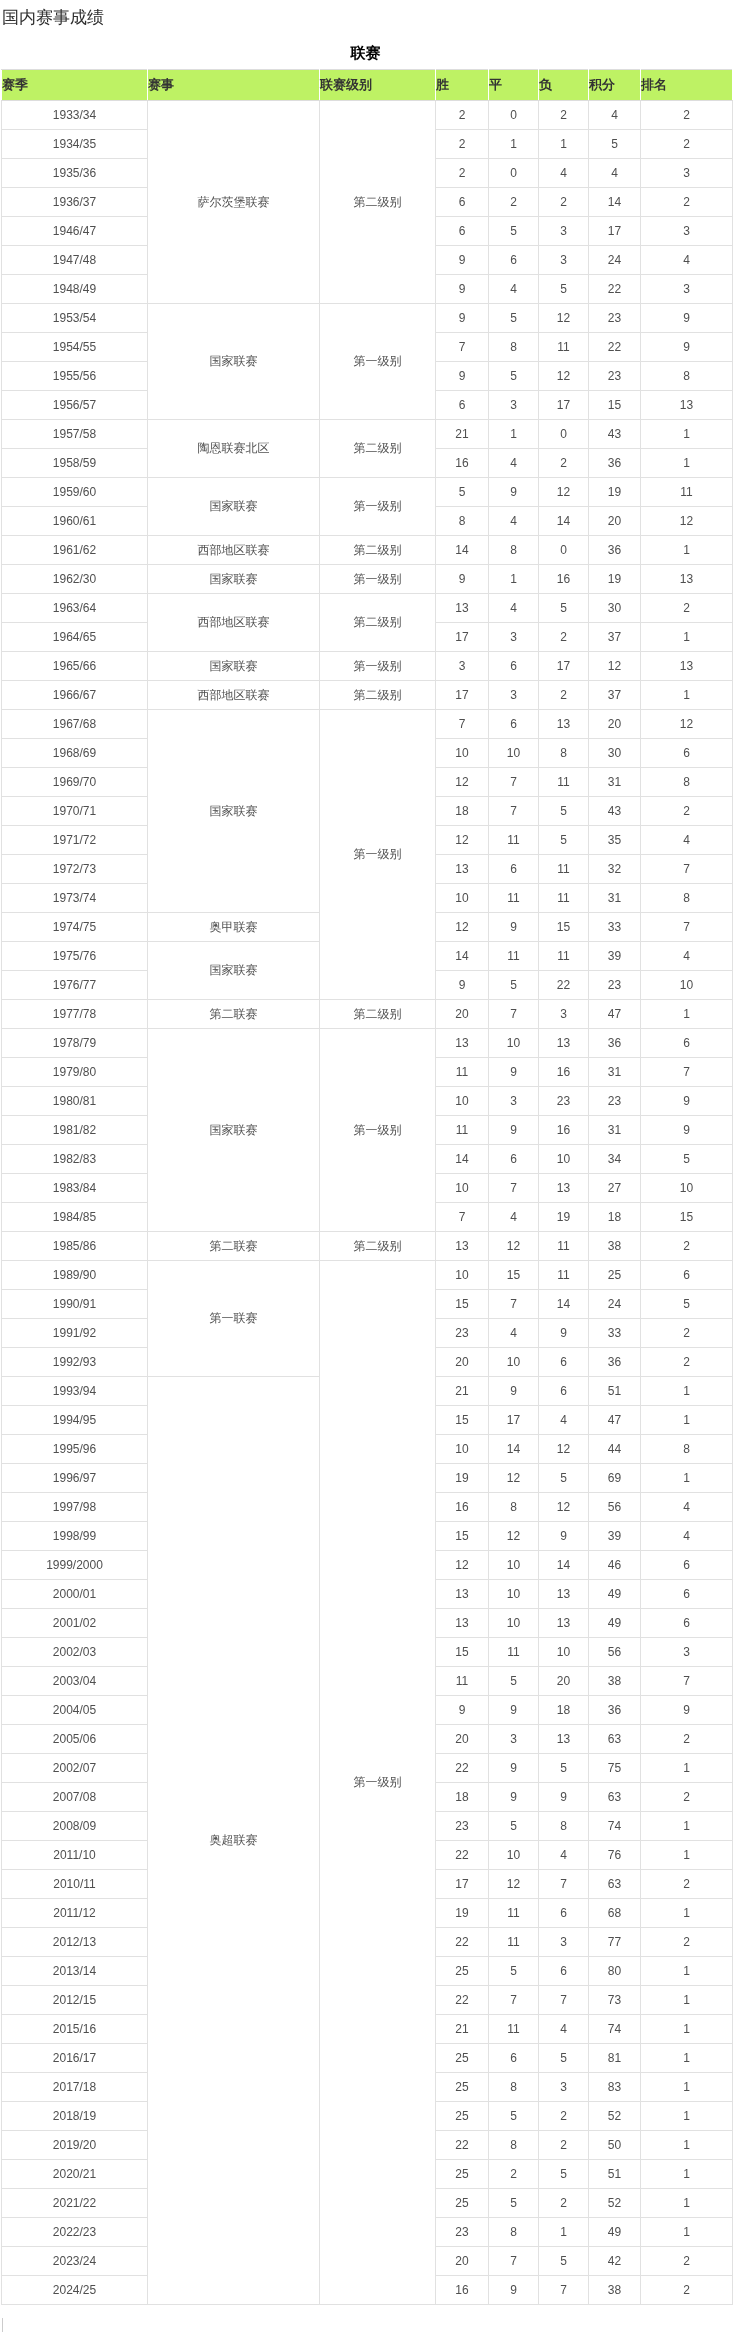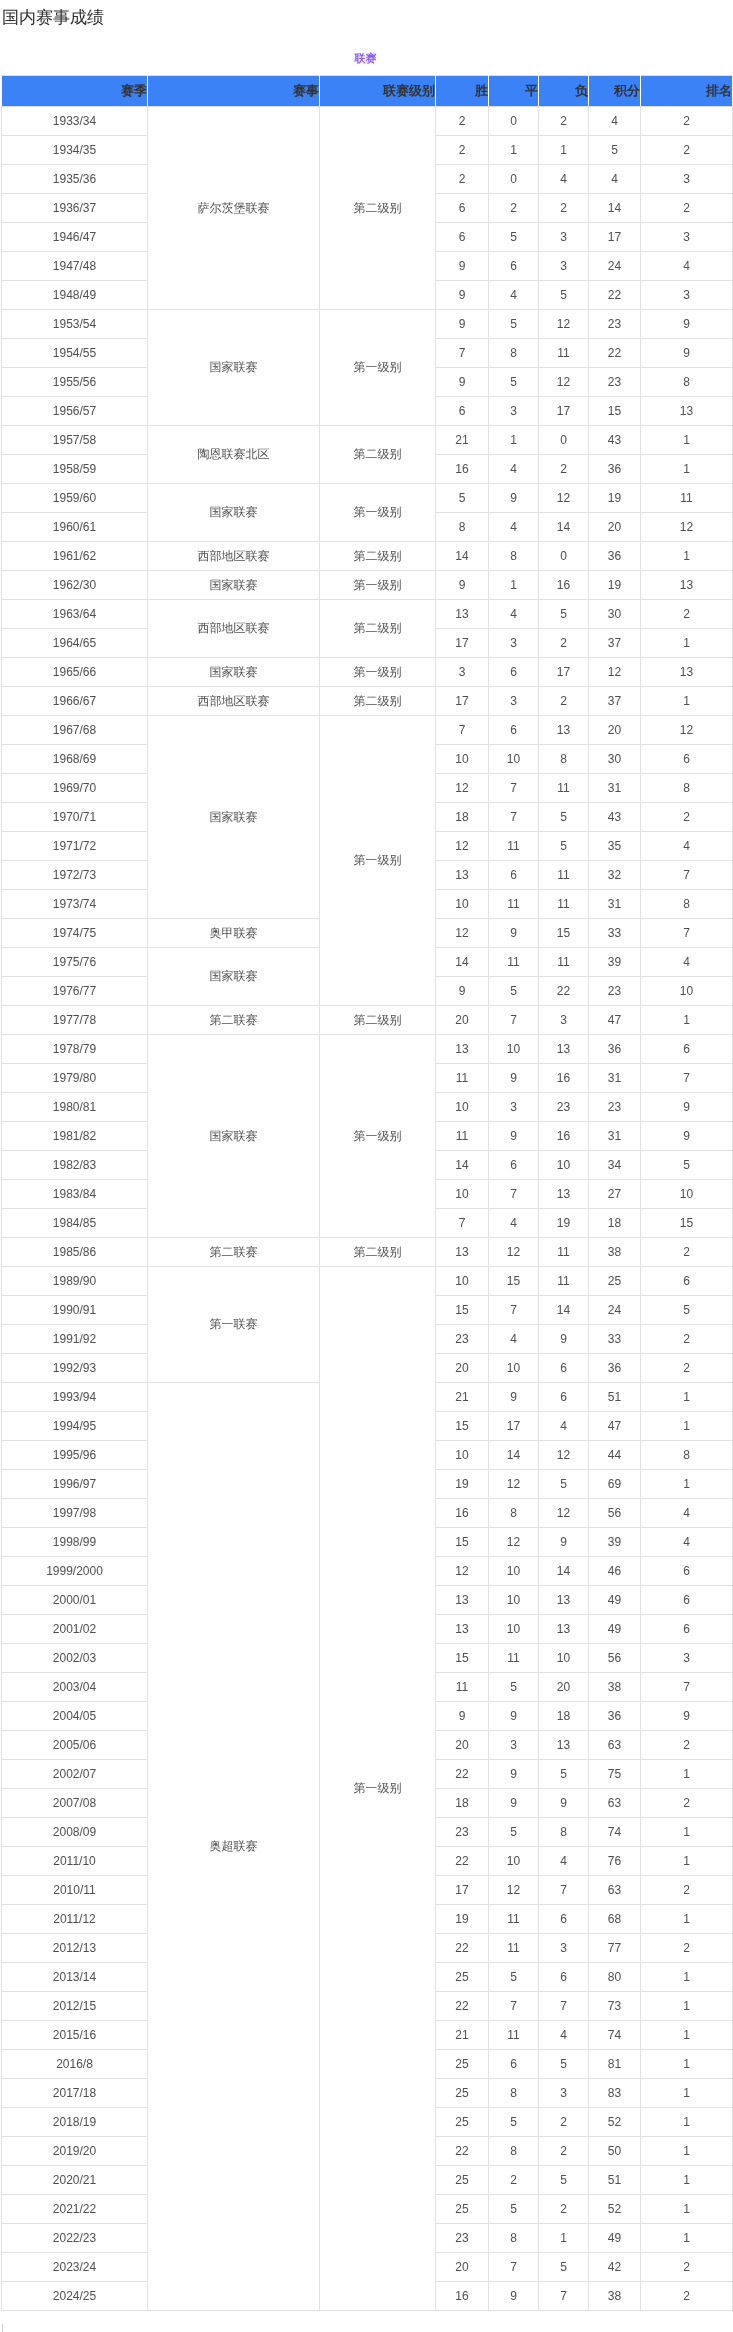--- a/index.html
+++ b/index.html
@@ -11,41 +11,41 @@
   }
   .page-title {
     margin: 6px 8px 0 2px;
     font-size: 17px;
     line-height: 24px;
     font-weight: 400;
     color: #2f2f2f;
   }
   .table-caption {
     width: 731px;
-    margin-top: 20px;
+    margin-top: 14px;
     text-align: center;
-    font-size: 11px;
+    font-size: 15px;
     line-height: 17px;
     font-weight: 700;
-    color: #8b5cf6;
+    color: #000000;
   }
   table.league {
     margin: 8px 0 0 1px;
     width: 731px;
     border-collapse: collapse;
     table-layout: fixed;
     border: 1px solid #dddddd;
   }
   table.league th {
-    background: #3b82f6;
+    background: #bef264;
     height: 30px;
     font-size: 13px;
     font-weight: 700;
     color: #333333;
-    text-align: right;
+    text-align: left;
     border-top: 1px solid #dddddd;
     border-bottom: 1px solid #dddddd;
     border-left: 1px solid #ffffff;
     border-right: 1px solid #ffffff;
     padding: 0;
   }
   table.league td {
     height: 28px;
     font-size: 12px;
     color: #4f4f4f;
@@ -654,21 +654,21 @@
       </tr>
       <tr>
         <td>2015/16</td>
         <td>21</td>
         <td>11</td>
         <td>4</td>
         <td>74</td>
         <td>1</td>
       </tr>
       <tr>
-        <td>2016/8</td>
+        <td>2016/17</td>
         <td>25</td>
         <td>6</td>
         <td>5</td>
         <td>81</td>
         <td>1</td>
       </tr>
       <tr>
         <td>2017/18</td>
         <td>25</td>
         <td>8</td>

